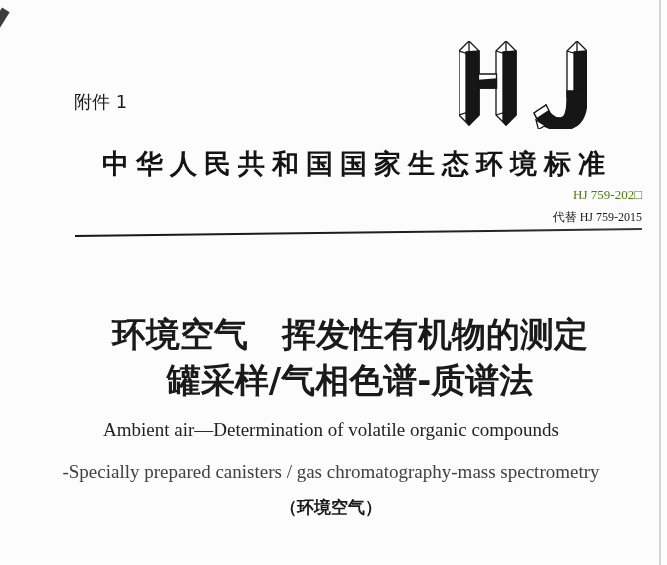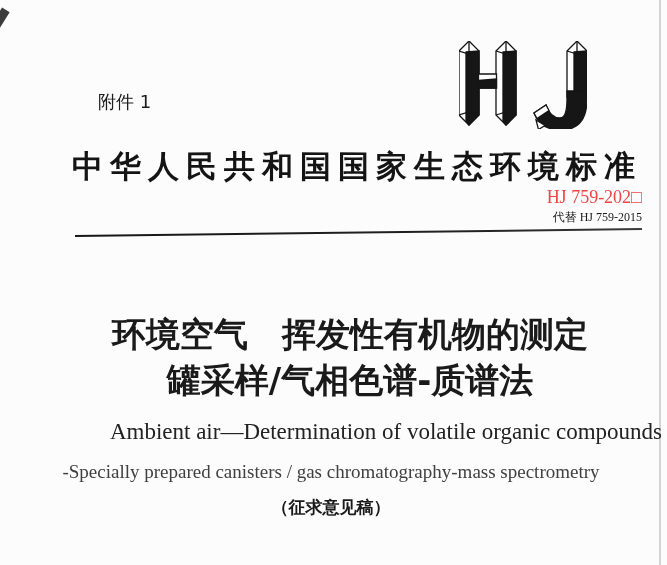--- a/index.html
+++ b/index.html
@@ -32,45 +32,44 @@
     width: 2px; height: 565px;
     background: #d4d4d4;
   }
 
   .attachment-label {
     left: 74px; top: 90px;
     font-family: "DejaVu Sans", "Liberation Sans", sans-serif;
     font-size: 18px;
     color: #1c1c1c;
     white-space: nowrap;
-    margin-left: 24px;
   }
 
   .hj-logo {
     left: 459px; top: 41px;
     width: 128px; height: 88px;
   }
 
   .header-title {
     left: 64px; top: 146px;
     width: 586px;
     text-align: center;
-    font-size: 31px;
+    font-size: 27px;
     font-weight: bold;
     letter-spacing: 7px;
     color: #141414;
     white-space: nowrap;
   }
 
   .std-number {
     left: 340px; top: 187px;
     width: 302px;
     text-align: right;
-    font-size: 18px;
-    color: #ef4444;
+    font-size: 13px;
+    color: #4d7c0f;
     white-space: nowrap;
   }
   .replaces-note {
     left: 340px; top: 209px;
     width: 302px;
     text-align: right;
     font-size: 12px;
     color: #1b1b1b;
     white-space: nowrap;
   }
@@ -91,22 +90,22 @@
     font-size: 34px;
     font-weight: bold;
     line-height: 46px;
     color: #1a1a1a;
     white-space: nowrap;
   }
 
   .en-line1 {
     left: 0px; top: 419px;
     width: 662px;
-    text-align: right;
-    font-size: 23px;
+    text-align: center;
+    font-size: 19px;
     color: #222;
     white-space: nowrap;
   }
   .en-line2 {
     left: 0px; top: 461px;
     width: 662px;
     text-align: center;
     font-size: 19px;
     color: #404040;
     white-space: nowrap;
@@ -168,15 +167,15 @@
 
   <div class="abs main-title">
     <div>环境空气　挥发性有机物的测定</div>
     <div>罐采样/气相色谱-质谱法</div>
   </div>
 
   <div class="abs en-line1">Ambient air—Determination of volatile organic compounds</div>
 
   <div class="abs en-line2">-Specially prepared canisters / gas chromatography-mass spectrometry</div>
 
-  <div class="abs draft-note">（征求意见稿）</div>
+  <div class="abs draft-note">（环境空气）</div>
 
 </div>
 
 </body></html>

